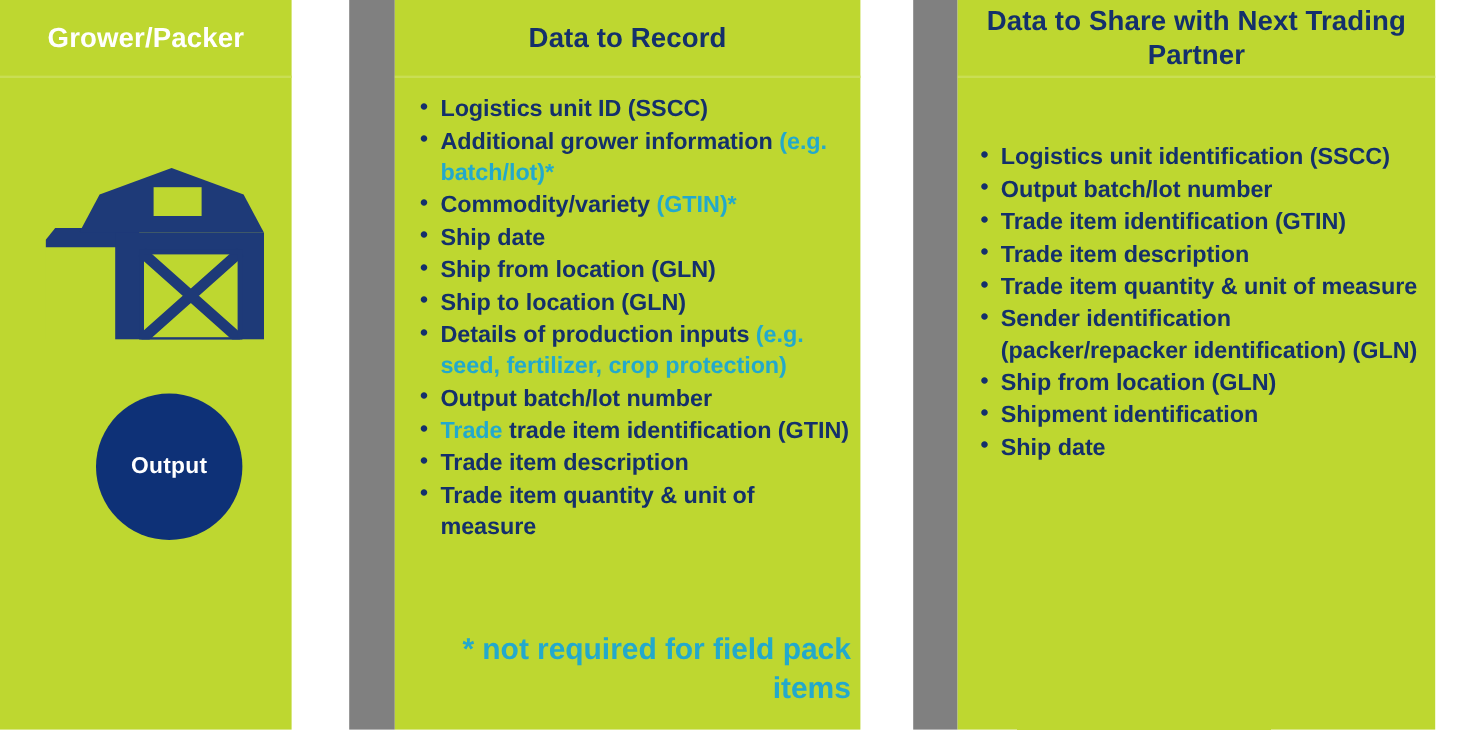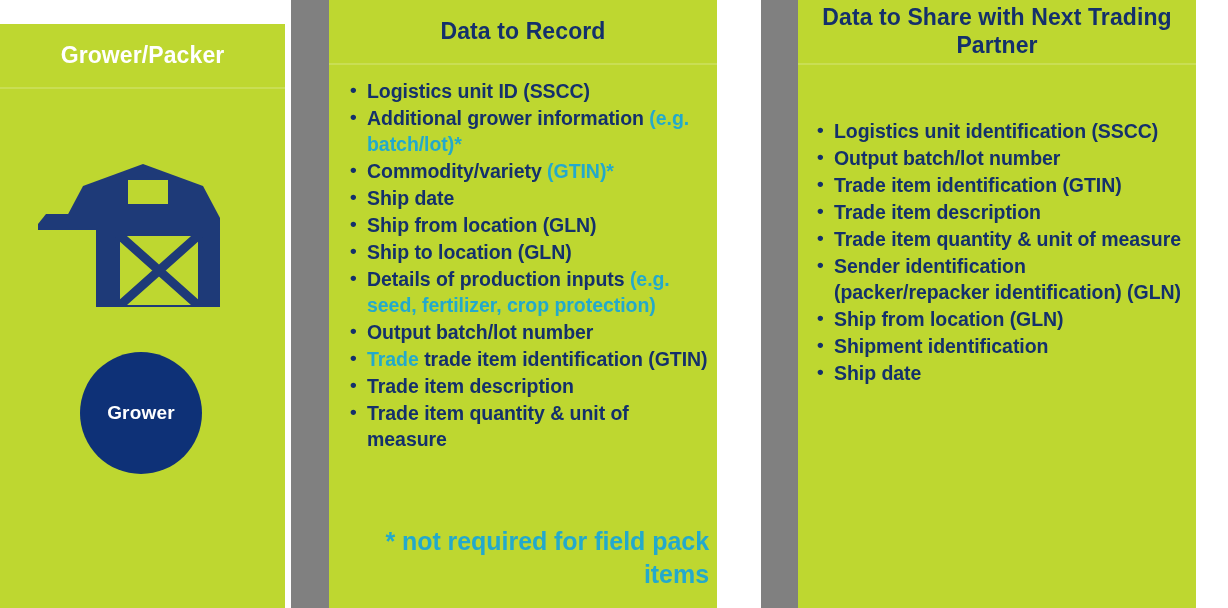--- a/index.html
+++ b/index.html
@@ -22,21 +22,21 @@
   }
 
   
   .col {
     position: absolute;
     top: 0;
     bottom: 0;
     background: #bed730;
     box-sizing: border-box;
   }
-  .col-left   { left: 0px;   width: 285px; margin-top: 24px; }
+  .col-left   { left: 0px;   width: 243px; }
   .col-mid    { left: 329px; width: 388px; }
   .col-right  { left: 798px; width: 398px; }
 
   
   .divider {
     position: absolute;
     top: 0;
     bottom: 0;
     background: #808080;
   }
@@ -165,21 +165,21 @@
 
         <rect x="80" y="72" width="82" height="73" fill="#bed730"></rect>
 
         <path d="M80 72 L162 145 M162 72 L80 145" stroke="#1e3a78" stroke-width="9" fill="none"></path>
 
         <rect x="80" y="72" width="82" height="73" fill="none" stroke="#1e3a78" stroke-width="4"></rect>
       </svg>
     </div>
 
     <div class="product-circle">
-      <span class="plabel">Grower</span>
+      <span class="plabel">Output</span>
     </div>
   </div>
 
   <div class="divider divider-1"></div>
 
   <div class="col col-mid">
     <div class="col-header header-navy">
       <span class="htxt">Data to Record</span>
     </div>
 

